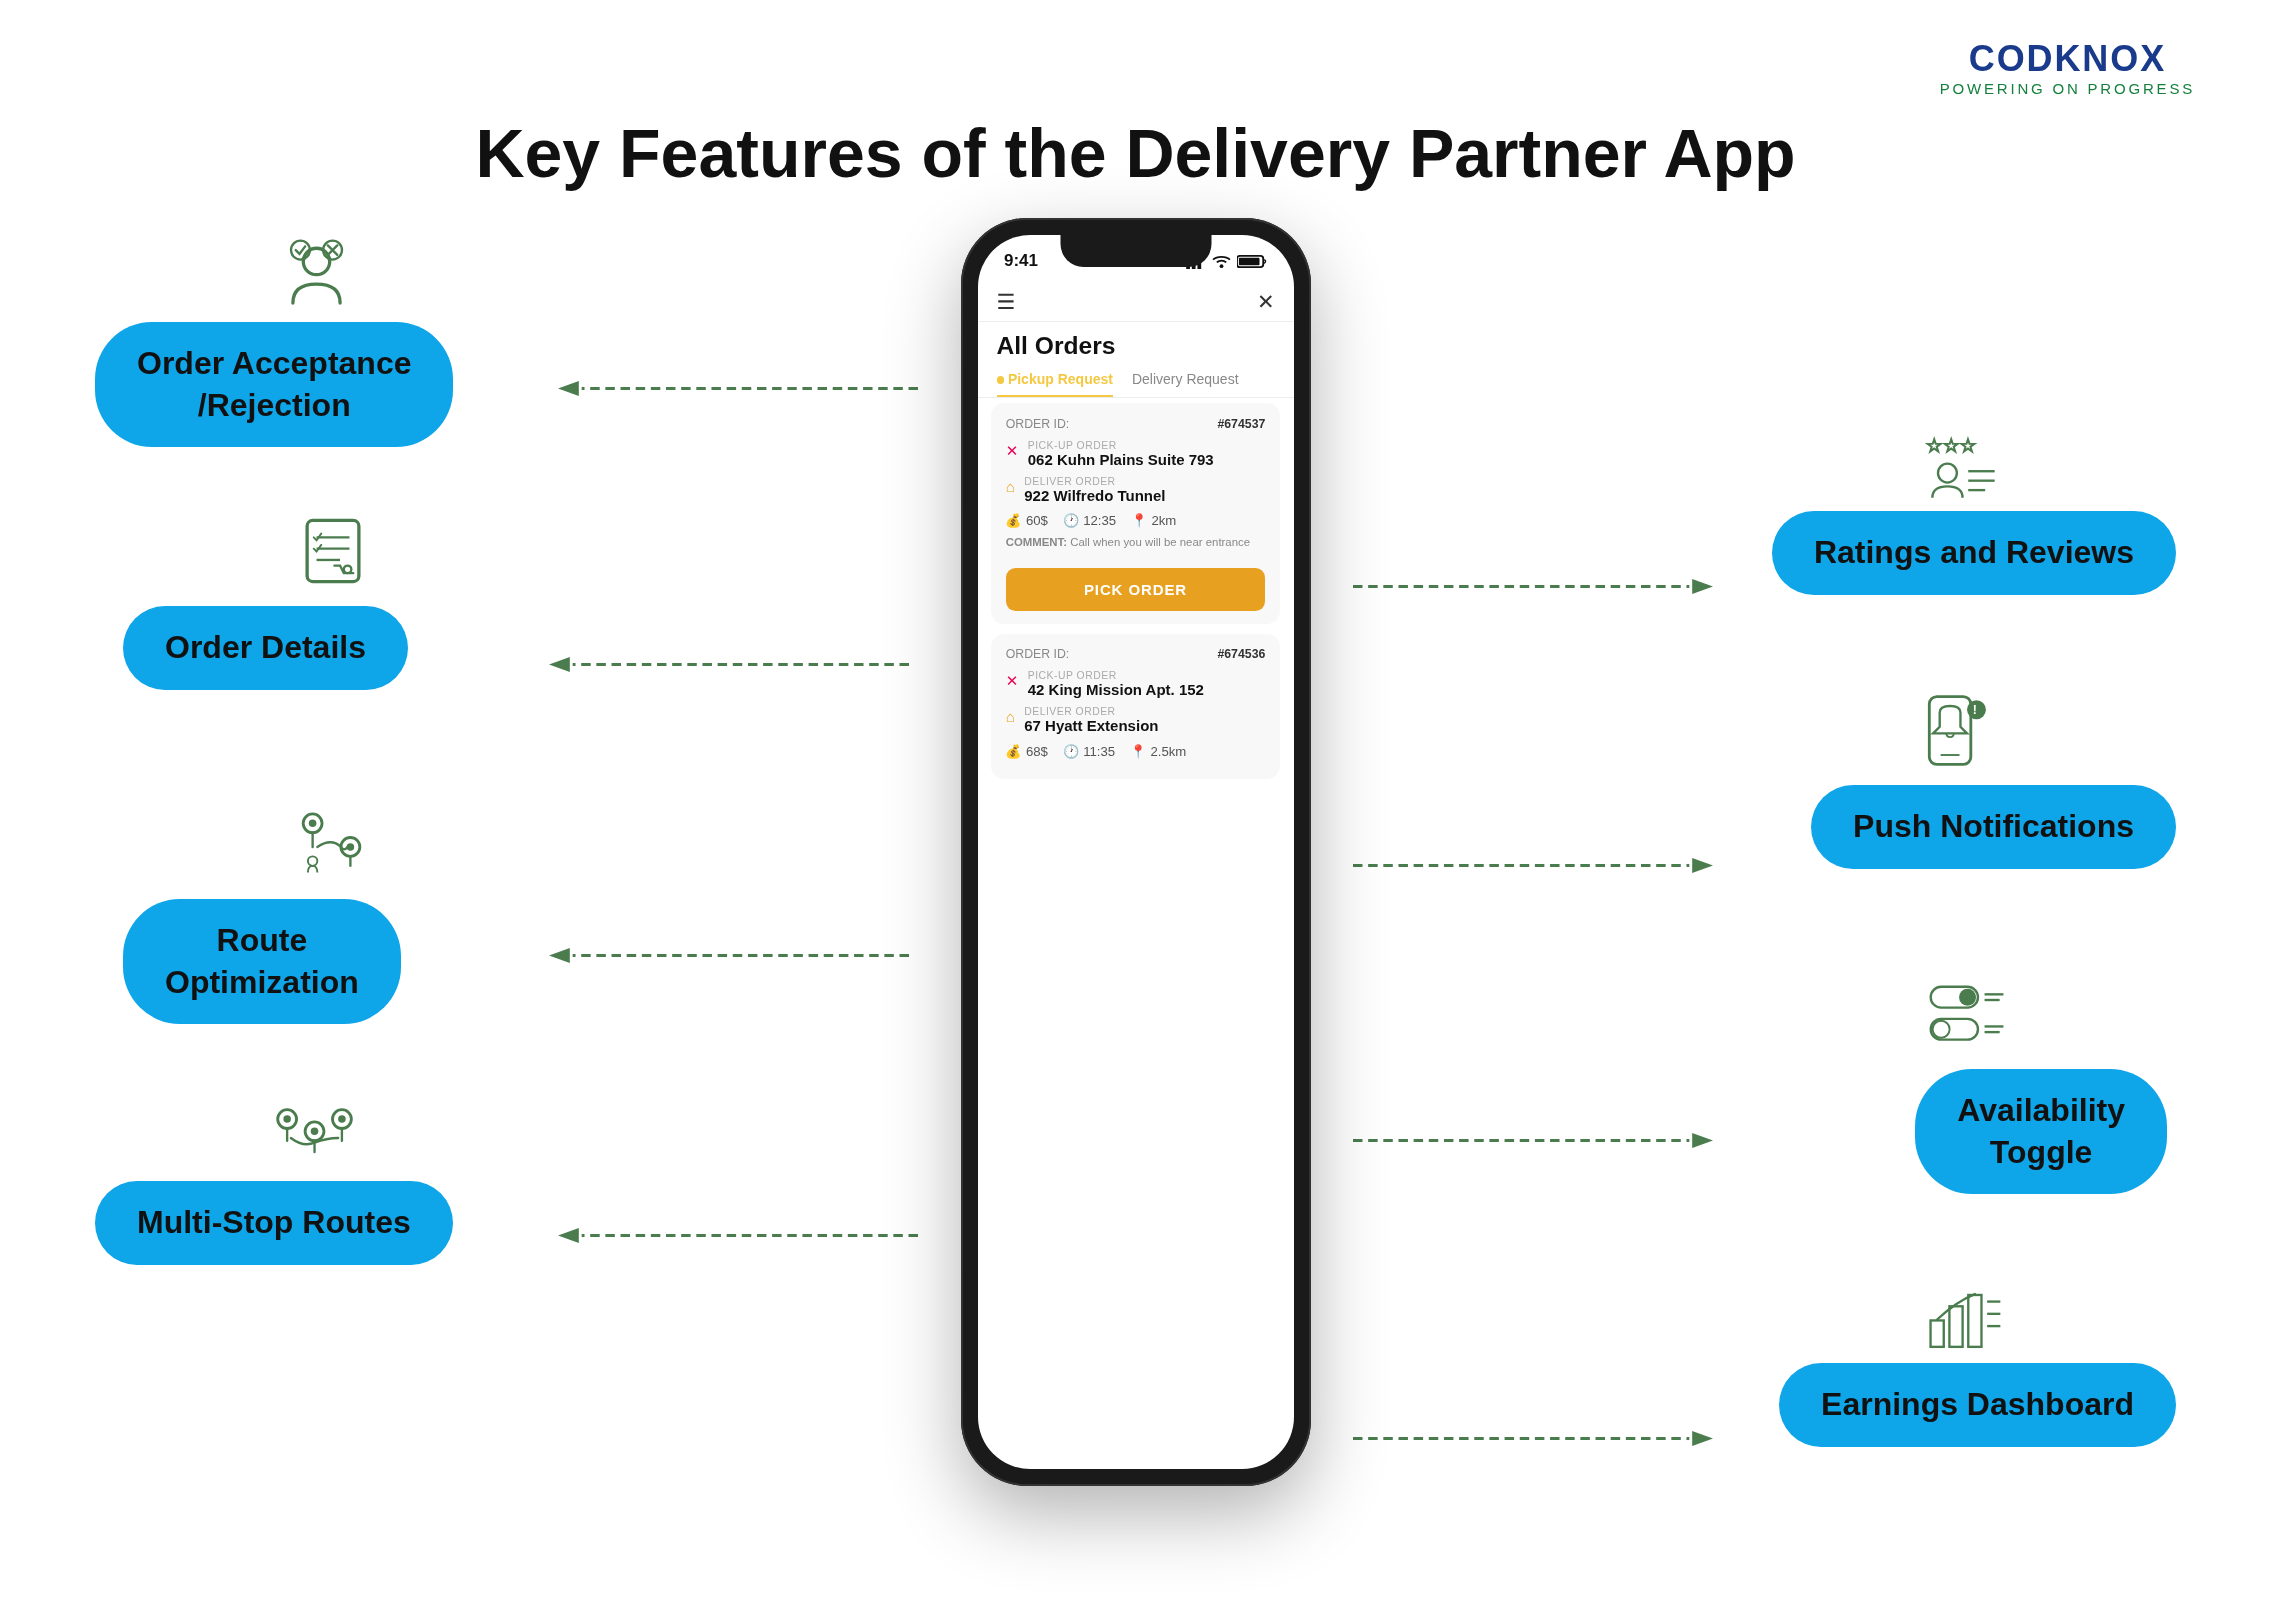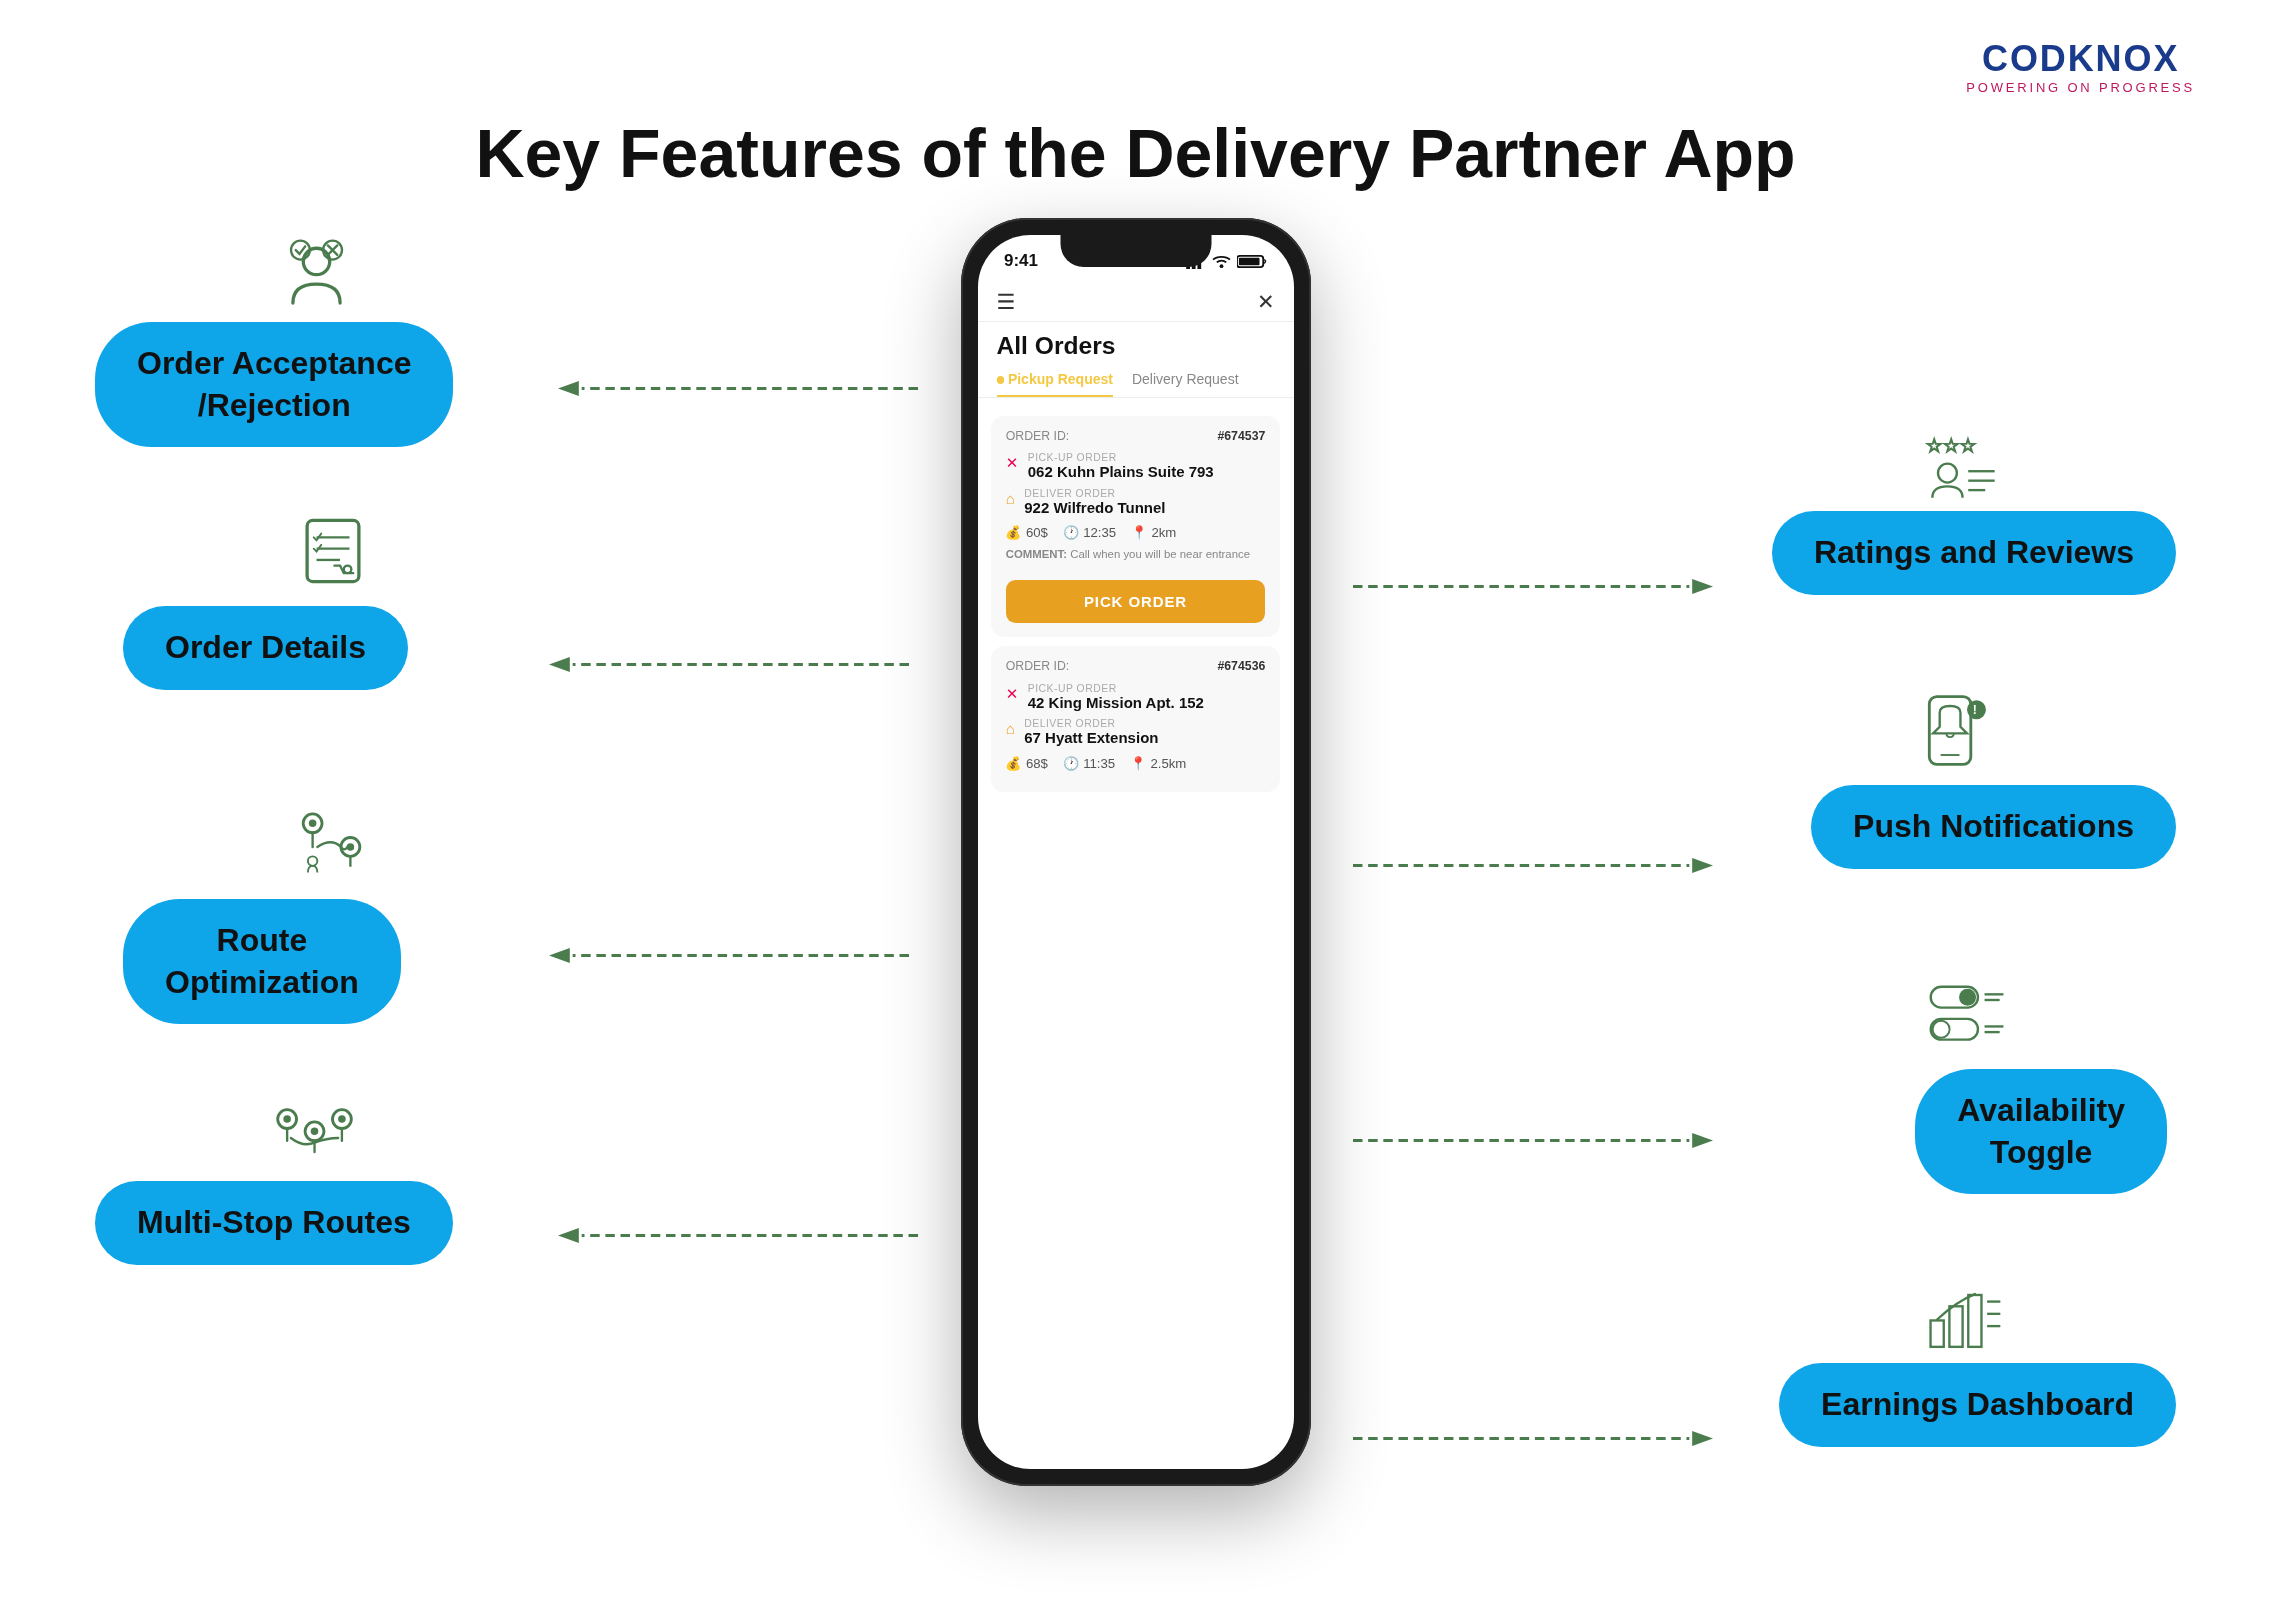--- a/index.html
+++ b/index.html
@@ -21,22 +21,22 @@
       flex-direction: column;
       align-items: center;
     }
     .logo-text {
       font-size: 36px;
       font-weight: 900;
       color: #1a3a8c;
       letter-spacing: 1.9px;
     }
     .logo-sub {
-      font-size: 13px;
-      color: #be185d;
+      font-size: 15px;
+      color: #15803d;
       letter-spacing: 2.8px;
       text-transform: uppercase;
     }
 
     
     .main-title {
       position: absolute;
       top: 114px;
       left: 0;
       right: 0;
@@ -133,21 +133,21 @@
       font-weight: 800;
       color: #111;
     }
 
     
     .tab-bar {
       display: flex;
       padding: 0 19px;
       border-bottom: 1.9px solid #eee;
       gap: 19px;
-      margin-bottom: 18px;
+      margin-bottom: 5px;
     }
     .tab-item {
       padding: 7.6px 0;
       font-size: 14px;
       color: #888;
       border-bottom: 2.8px solid transparent;
       font-weight: 500;
     }
     .tab-item.active {
       color: #f5c842;

